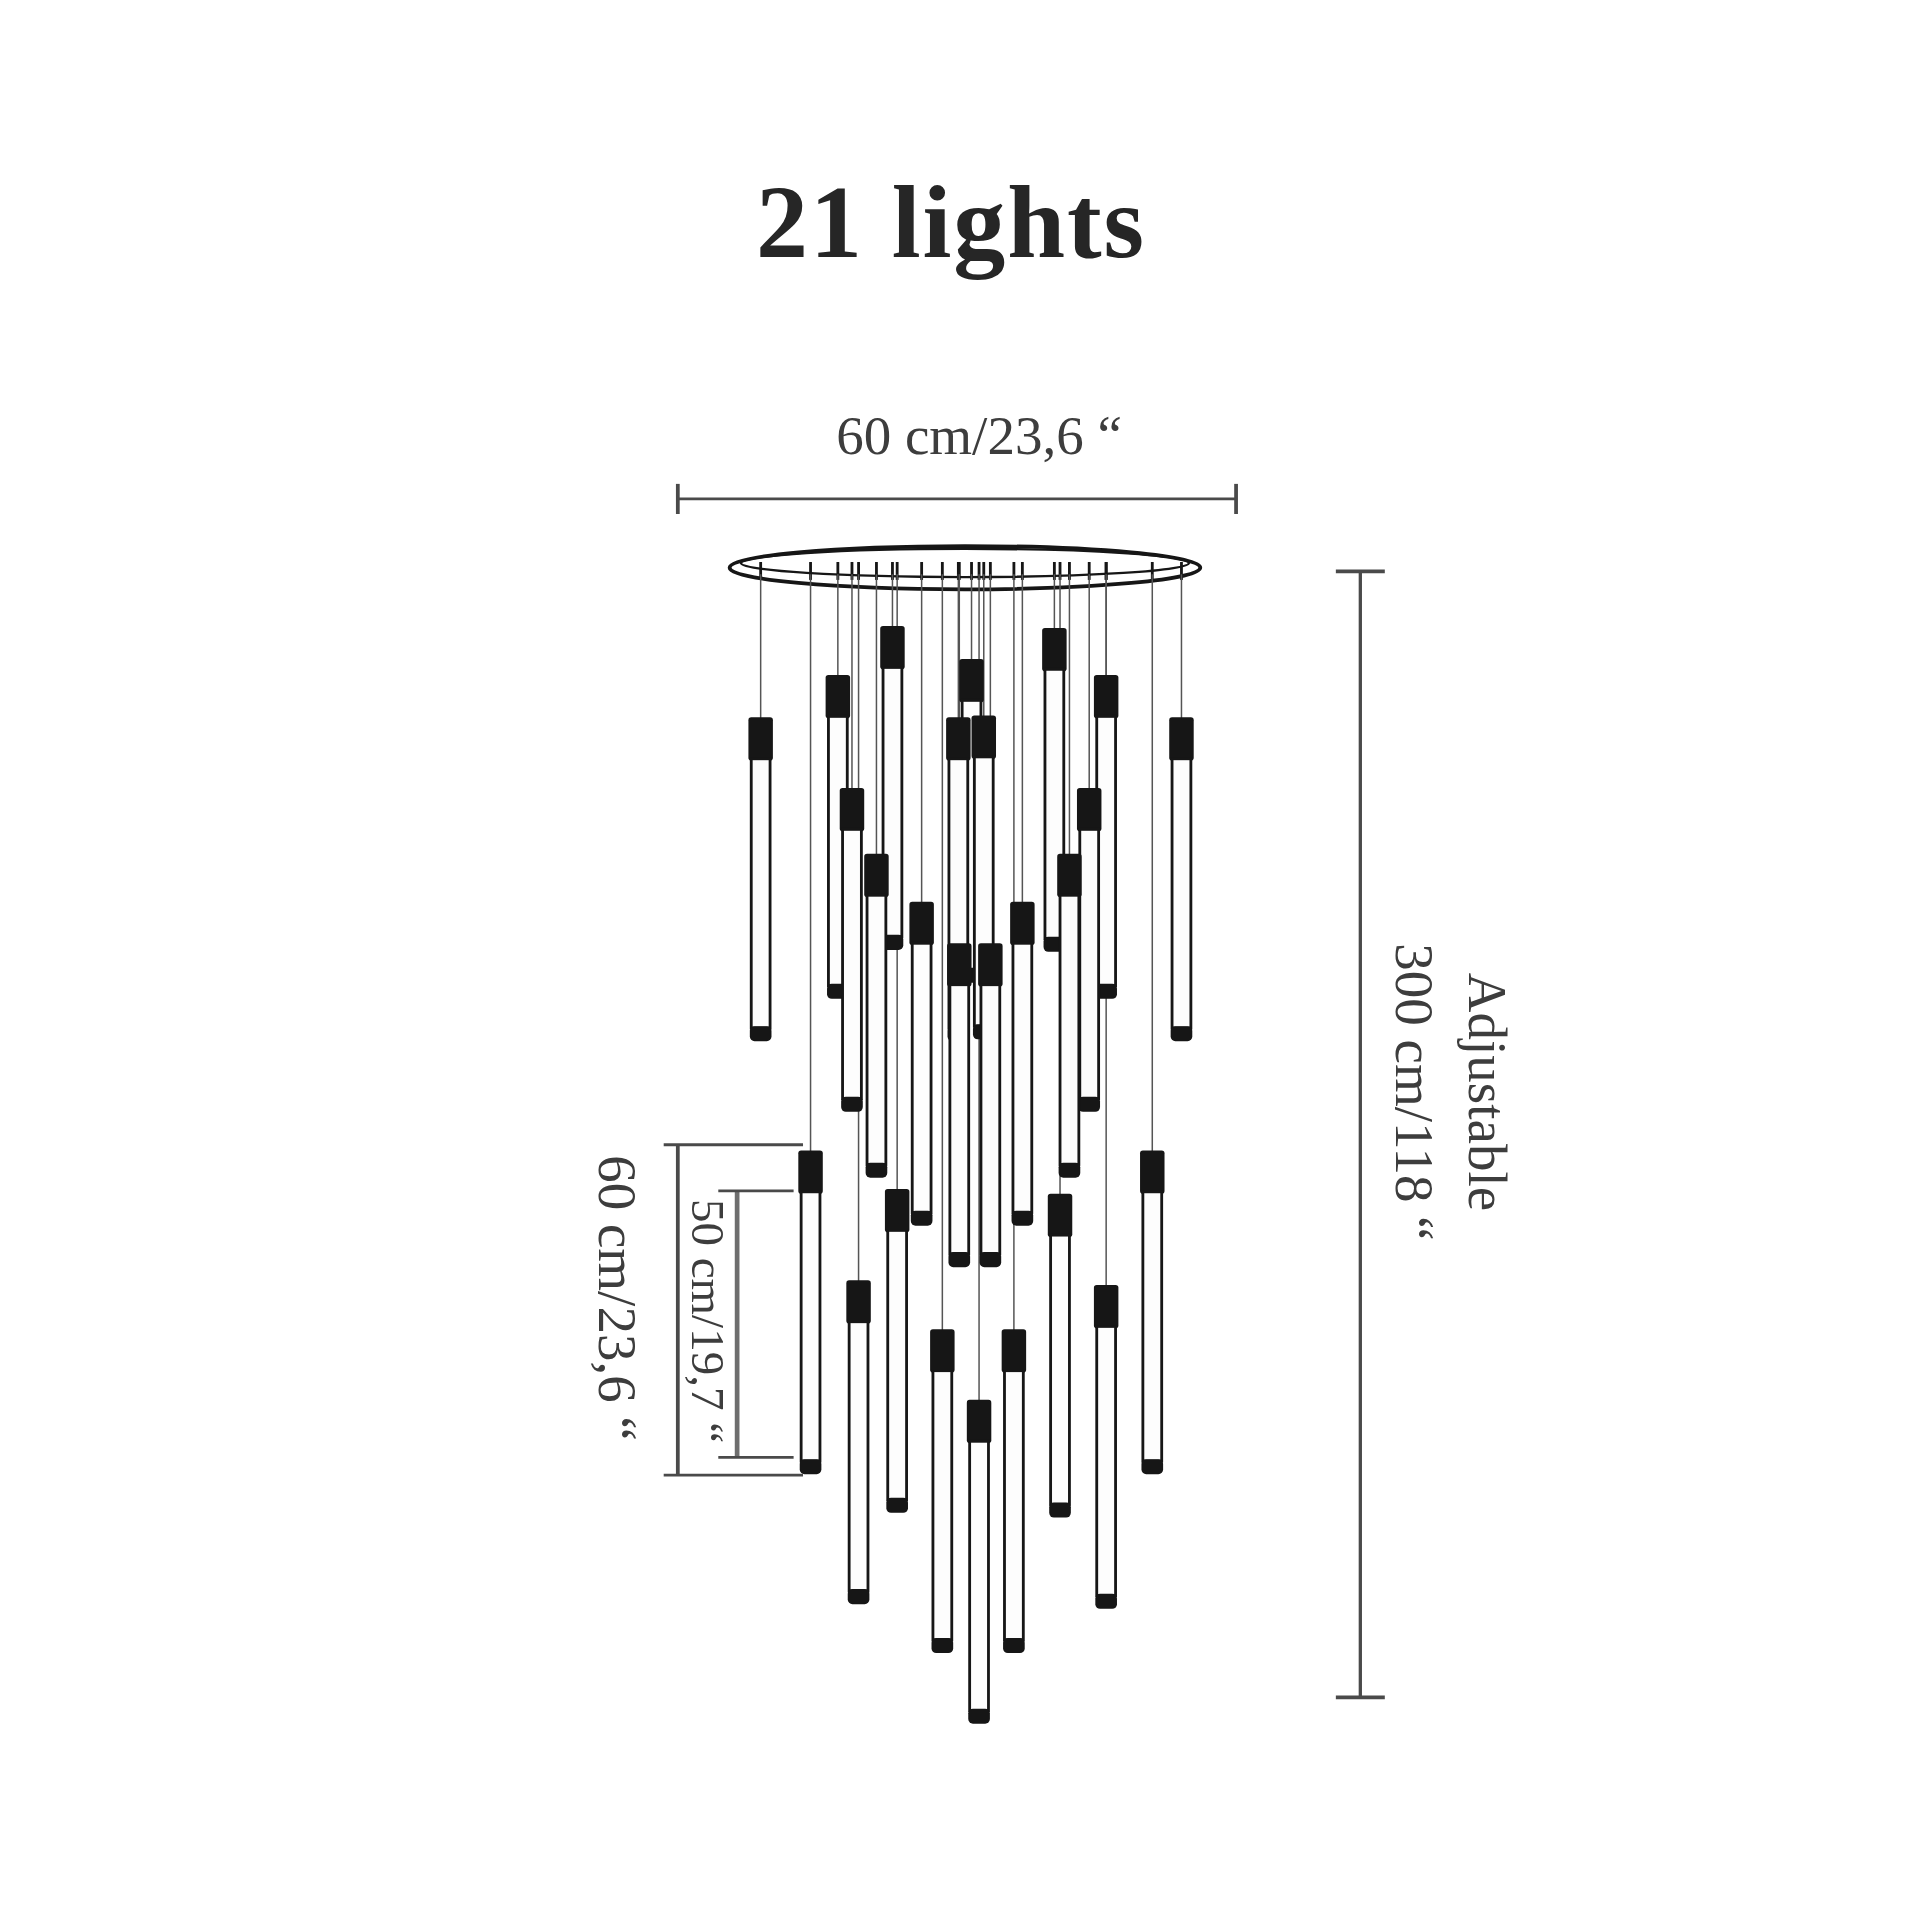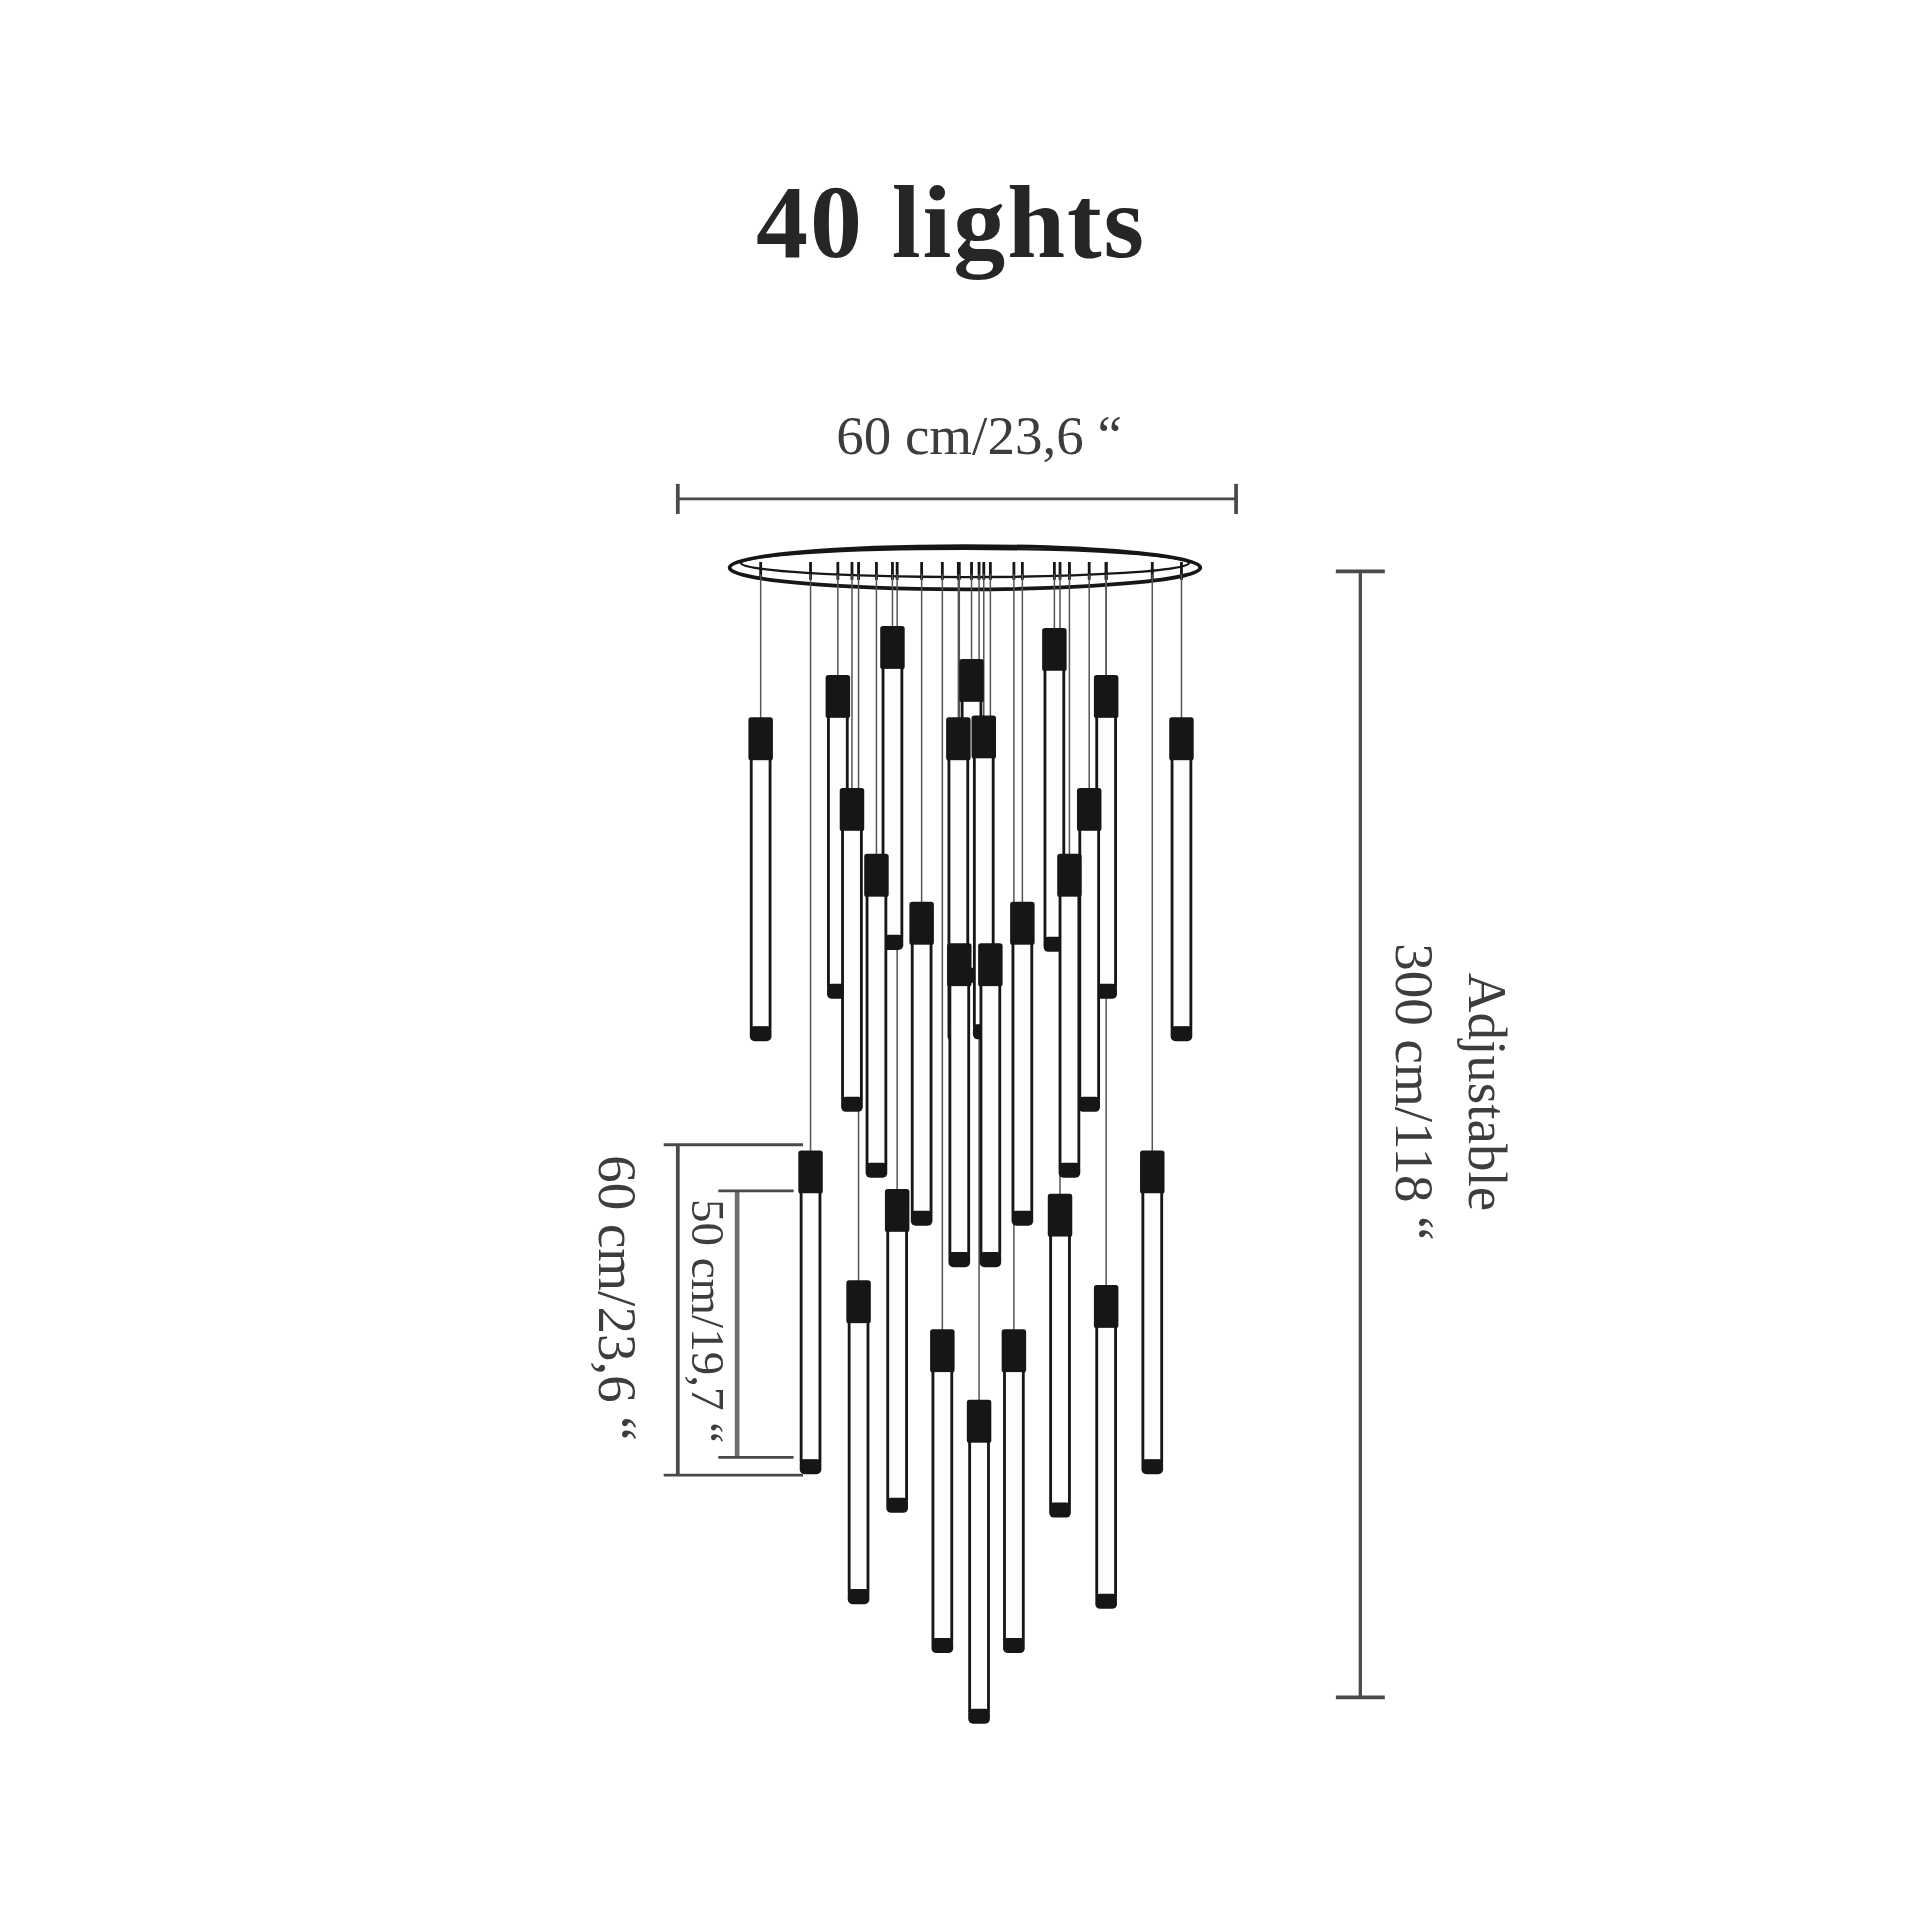--- a/index.html
+++ b/index.html
@@ -210,21 +210,21 @@
         <rect x="1067" y="1456" width="20" height="286" fill="#fdfdfd" stroke="#161616" stroke-width="3"></rect>
         <rect x="1065.5" y="1740" width="23" height="16" rx="5" fill="#161616"></rect>
       </g>
       <g>
         <rect x="1027" y="1487" width="26" height="46" rx="3" fill="#161616"></rect>
         <rect x="1030" y="1531" width="20" height="286" fill="#fdfdfd" stroke="#161616" stroke-width="3"></rect>
         <rect x="1028.5" y="1815" width="23" height="16" rx="5" fill="#161616"></rect>
       </g>
     </svg>
 
-  <div class="lbl title ctr" style="left:951px;top:221px;">40 lights</div>
+  <div class="lbl title ctr" style="left:951px;top:221px;">21 lights</div>
 
   <div class="lbl dimlbl ctr" style="left:979px;top:435px;">60 cm/23,6 “</div>
 
   <div class="lbl dimlbl rot two-line" style="left:1450px;top:1092px;">
     <div>Adjustable</div>
     <div>300 cm/118 “</div>
   </div>
 
   <div class="lbl dimlbl rot" style="left:617px;top:1298px;">60 cm/23,6 “</div>
 

